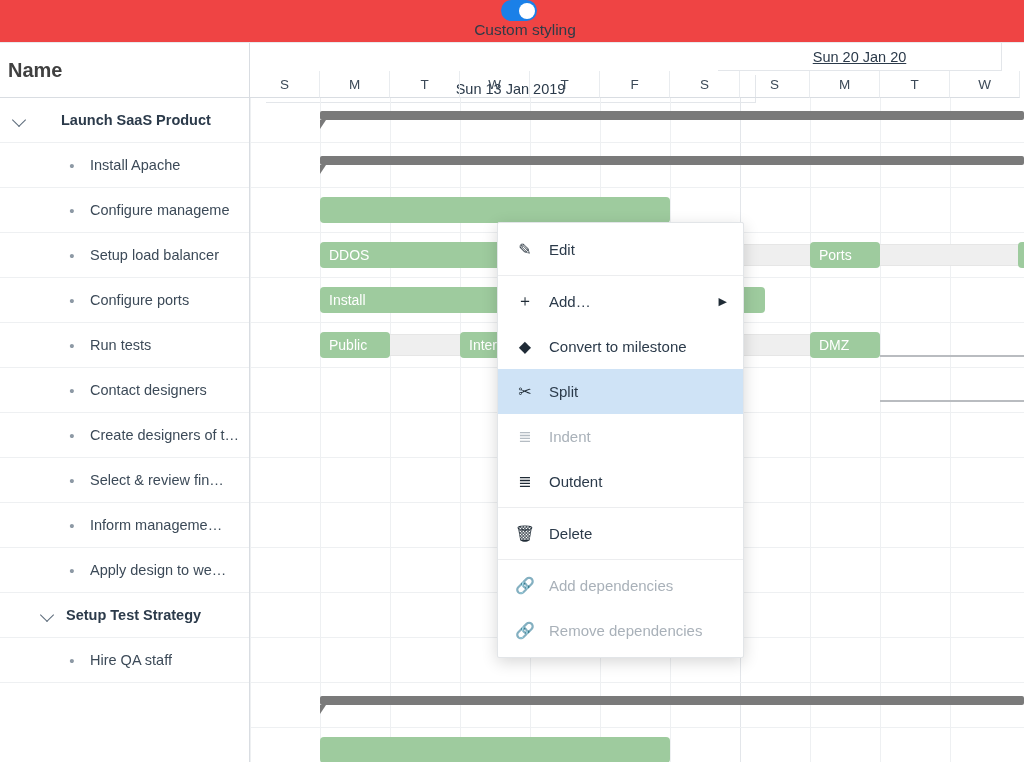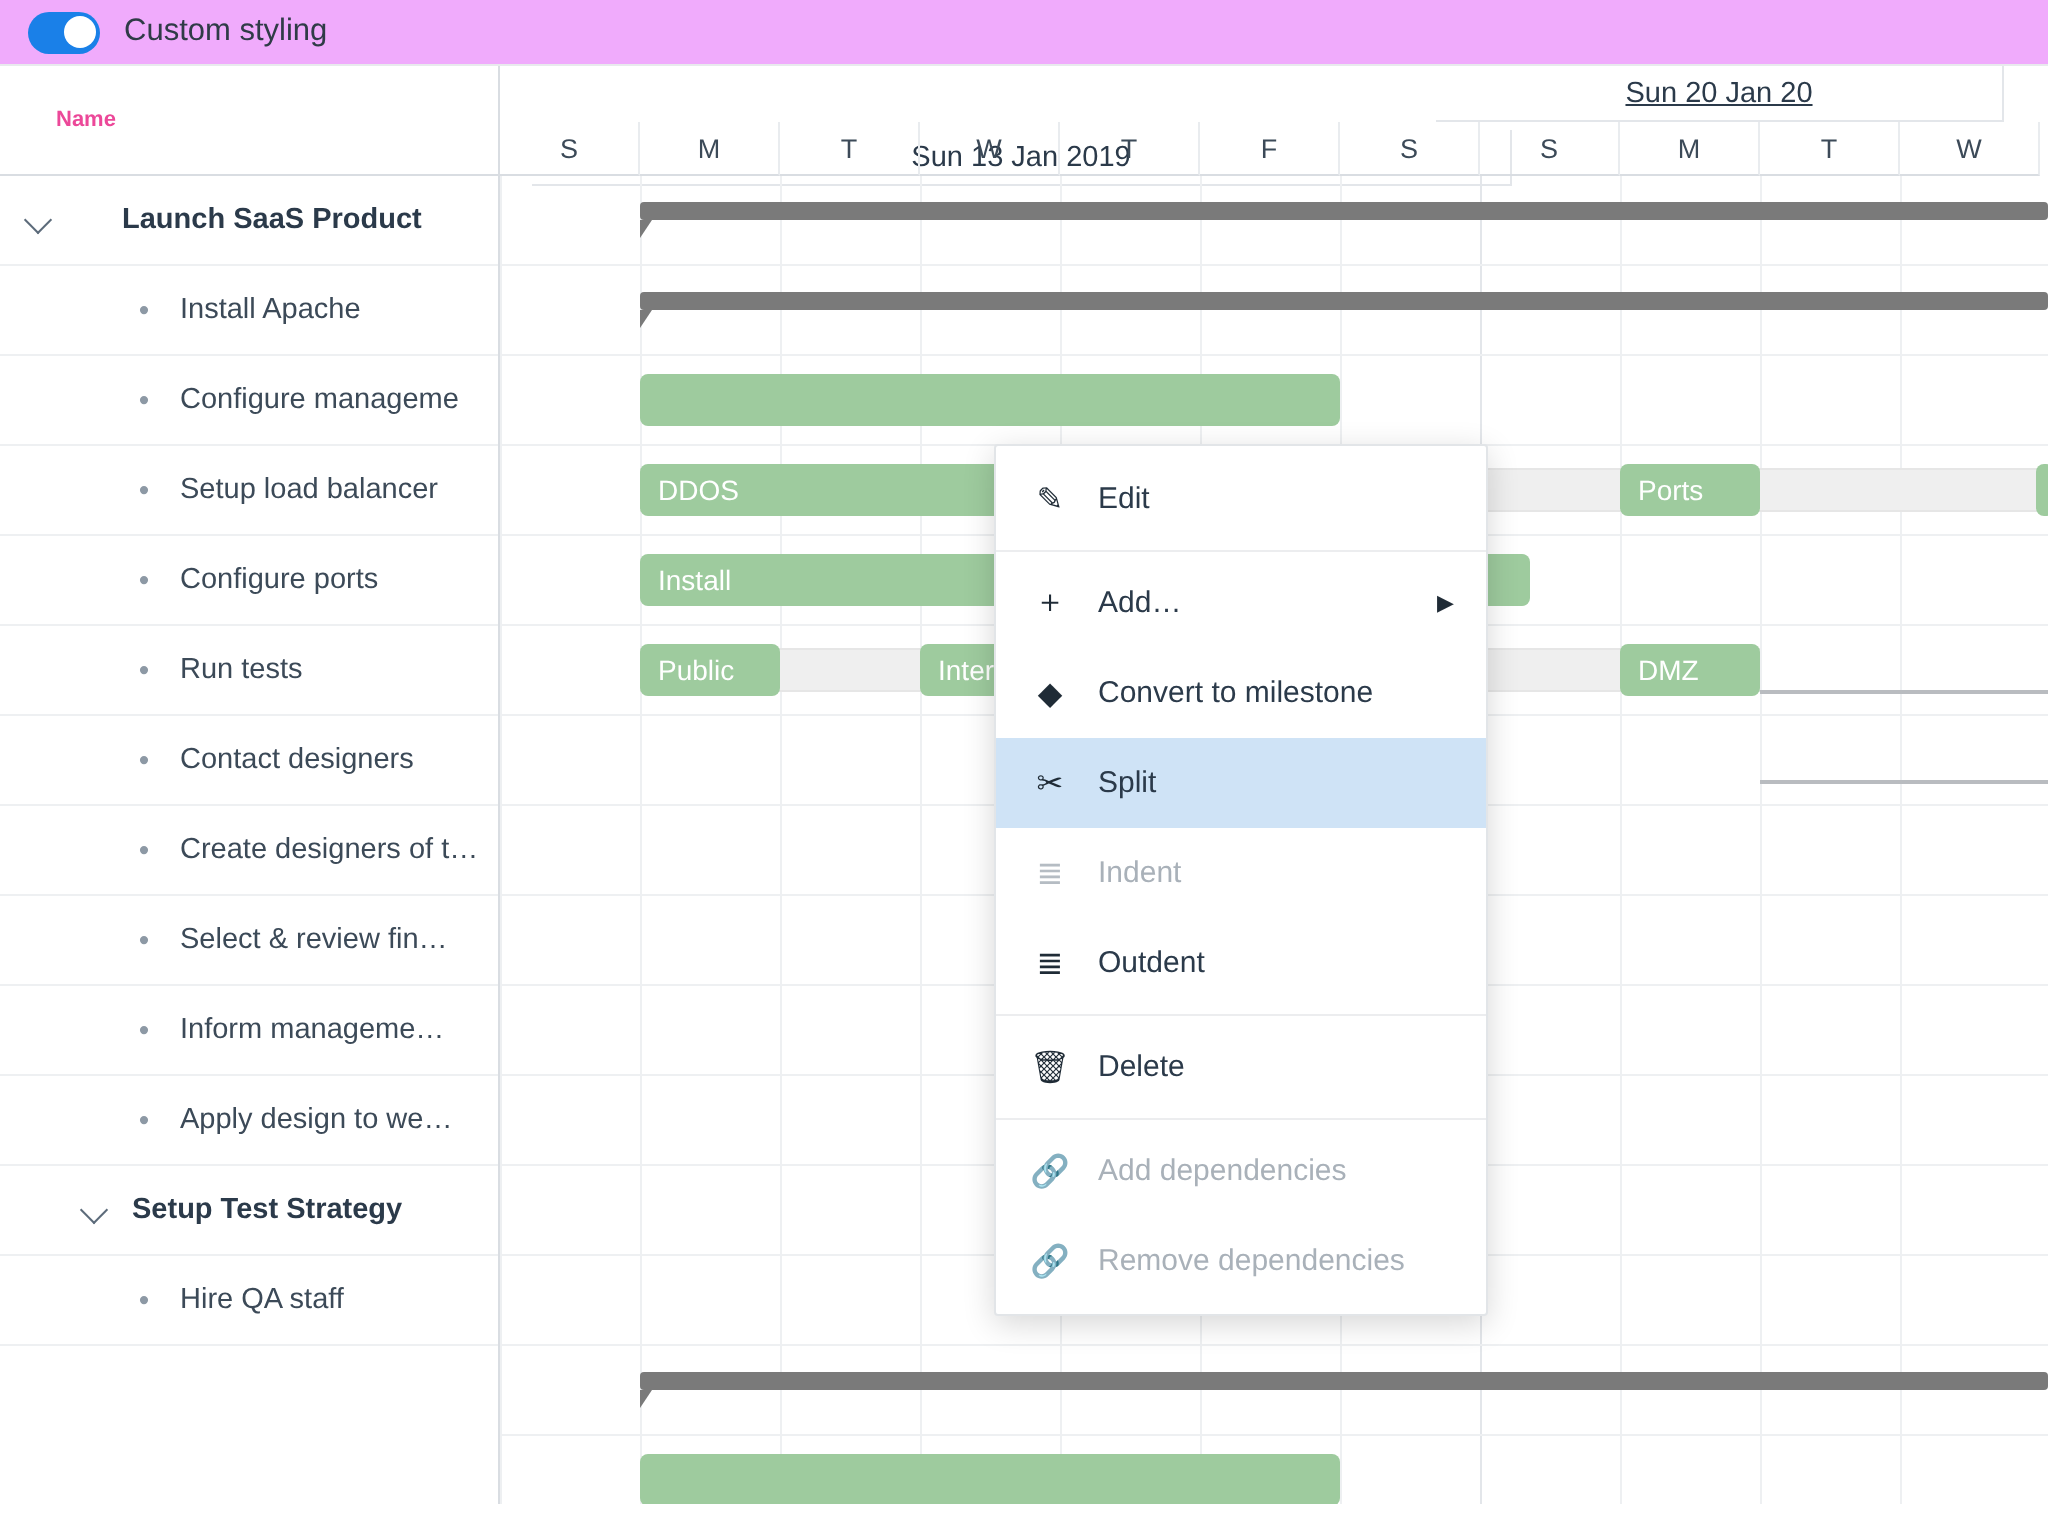--- a/index.html
+++ b/index.html
@@ -6,26 +6,27 @@
   html, body {
     width: 1024px; height: 768px;
     overflow: hidden;
     background: #ffffff;
     font-family: "Liberation Sans", sans-serif;
     color: #2b3a4a;
   }
 
   
   #toolbar {
-    height: 33px;
+    height: 43px;
     display: flex;
     align-items: center;
     padding-left: 14px;
-    background: #f0abfc;
+    background: #ef4444;
     border-bottom: 1px solid #e8eaed;
+    flex-direction: column;
   }
   .switch {
     width: 36px; height: 21px;
     border-radius: 11px;
     background: #1a80e8;
     position: relative;
     flex: 0 0 auto;
     cursor: pointer;
   }
   .switch .knob {
@@ -49,25 +50,25 @@
     width: 250px;
     flex: 0 0 250px;
     border-right: 1px solid #d9dde2;
     background: #fff;
     position: relative;
   }
   #grid-header {
     height: 55px;
     display: flex;
     align-items: center;
-    padding-left: 28px;
+    padding-left: 8px;
     border-bottom: 1px solid #d9dde2;
     font-weight: bold;
-    font-size: 11px;
-    color: #ec4899;
+    font-size: 20px;
+    color: #404040;
   }
   .grid-row {
     height: 45px;
     display: flex;
     align-items: center;
     border-bottom: 1px solid #eef0f2;
     font-size: 14.5px;
     white-space: nowrap;
     overflow: hidden;
   }

